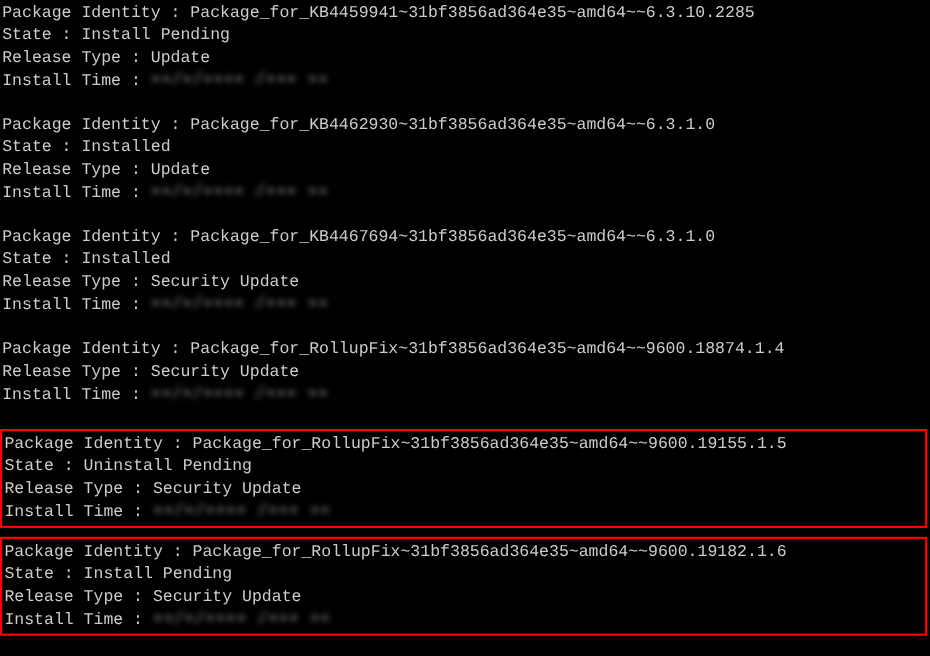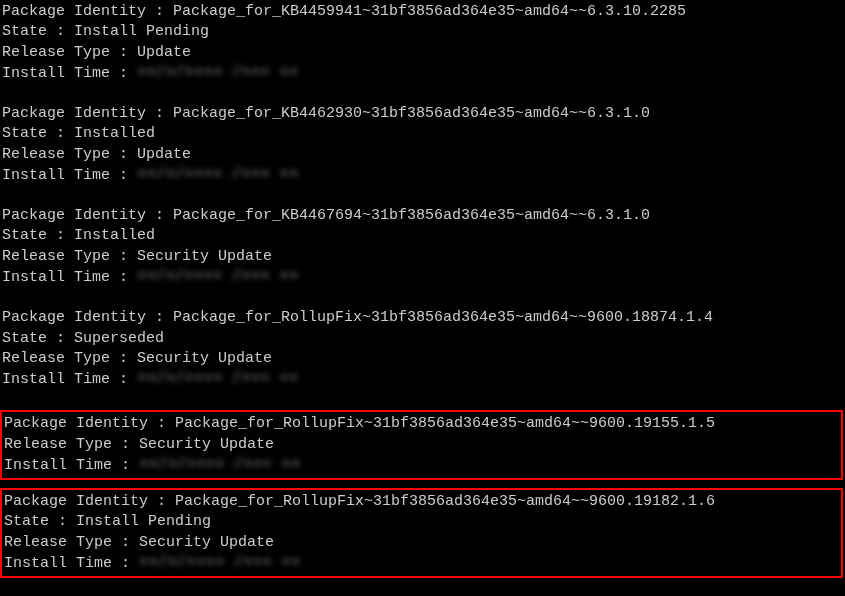--- a/index.html
+++ b/index.html
@@ -62,27 +62,27 @@
 
 <div class="package-block">
   <div class="line"><span>Package Identity : </span><span>Package_for_KB4467694~31bf3856ad364e35~amd64~~6.3.1.0</span></div>
   <div class="line"><span>State : </span><span>Installed</span></div>
   <div class="line"><span>Release Type : </span><span>Security Update</span></div>
   <div class="line"><span>Install Time : </span><span class="redacted">▪▪/▪/▪▪▪▪ /▪▪▪ ▪▪</span></div>
 </div>
 
 <div class="package-block">
   <div class="line"><span>Package Identity : </span><span>Package_for_RollupFix~31bf3856ad364e35~amd64~~9600.18874.1.4</span></div>
-  <div class="line"><span>State : </span><span>Superseded</span></div>
   <div class="line"><span>Release Type : </span><span>Security Update</span></div>
   <div class="line"><span>Install Time : </span><span class="redacted">▪▪/▪/▪▪▪▪ /▪▪▪ ▪▪</span></div>
 </div>
 
 <div class="highlighted">
   <div class="line"><span>Package Identity : </span><span>Package_for_RollupFix~31bf3856ad364e35~amd64~~9600.19155.1.5</span></div>
+  <div class="line"><span>State : </span><span>Uninstall Pending</span></div>
   <div class="line"><span>Release Type : </span><span>Security Update</span></div>
   <div class="line"><span>Install Time : </span><span class="redacted">▪▪/▪/▪▪▪▪ /▪▪▪ ▪▪</span></div>
 </div>
 
 <div class="highlighted last">
   <div class="line"><span>Package Identity : </span><span>Package_for_RollupFix~31bf3856ad364e35~amd64~~9600.19182.1.6</span></div>
   <div class="line"><span>State : </span><span>Install Pending</span></div>
   <div class="line"><span>Release Type : </span><span>Security Update</span></div>
   <div class="line"><span>Install Time : </span><span class="redacted">▪▪/▪/▪▪▪▪ /▪▪▪ ▪▪</span></div>
 </div>

